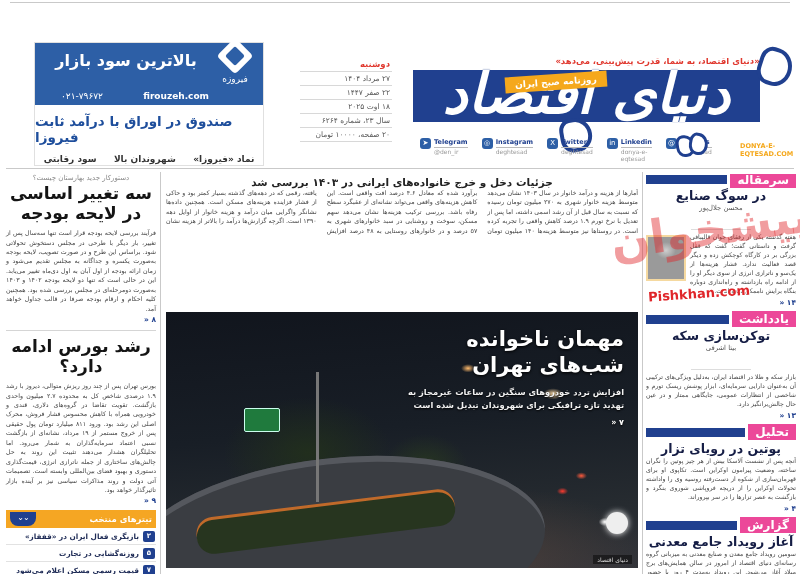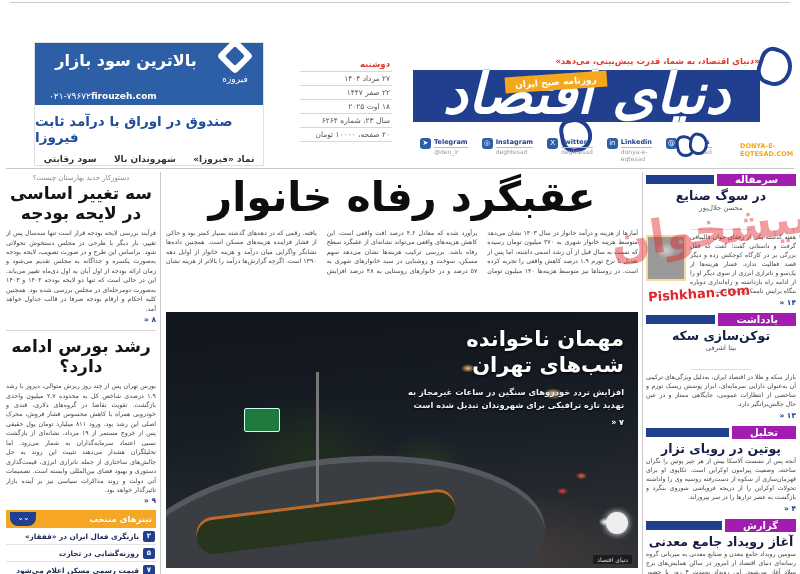--- a/index.html
+++ b/index.html
@@ -2,21 +2,21 @@
 <html lang="fa" dir="rtl"><head>
 <meta charset="utf-8">
 <style>
   html,body{margin:0;padding:0;background:#e9e9e9;font-family:"DejaVu Sans",sans-serif;}
   #page{position:relative;width:800px;height:574px;margin:0 auto;background:#ffffff;overflow:hidden;color:#222;}
   .hairline{position:absolute;background:#c9c9c9;}
   
   #ad{position:absolute;top:42px;left:34px;width:228px;height:122px;border:1px solid #e0e0e0;background:#fff;}
   #ad .ad-top{background:#2d5fa6;color:#fff;height:62px;position:relative;}
   #ad .ad-headline{position:absolute;top:8px;right:54px;left:8px;font-size:16px;font-weight:bold;text-align:center;}
-  #ad .ad-sub-row{position:absolute;bottom:4px;left:14px;right:54px;display:flex;font-size:9px;direction:ltr;}
+  #ad .ad-sub-row{position:absolute;bottom:4px;left:26px;right:54px;display:flex;justify-content:space-between;font-size:9px;direction:ltr;}
   #ad .logo-box{position:absolute;top:0;right:8px;width:40px;height:48px;text-align:center;}
   #ad .diamond{width:26px;height:26px;margin:0 auto;background:#fff;transform:rotate(45deg);border-radius:4px;position:relative;}
   #ad .diamond span{position:absolute;inset:6px;background:#2d5fa6;border-radius:2px;}
   #ad .brand-name{font-size:9px;color:#fff;display:block;margin-top:5px;}
   #ad .ad-subhead{color:#1e4e9c;font-weight:bold;font-size:13.5px;text-align:left;margin-top:8px;}
   #ad .ad-features{display:flex;justify-content:space-around;font-size:9px;color:#333;margin-top:9px;font-weight:bold;}
   #dates{position:absolute;top:57px;left:300px;width:92px;font-size:7.5px;color:#555;}
   #dates .row{border-bottom:1px solid #d8d8d8;padding:2px 2px 2px 0;text-align:right;}
   #dates .weekday{color:#e0392f;font-weight:bold;font-size:8.5px;}
   #masthead-bar{position:absolute;top:70px;left:413px;width:347px;height:52px;background:#20408f;}
@@ -75,21 +75,21 @@
   #photo .sign{position:absolute;left:78px;top:96px;width:34px;height:22px;background:#1f7a3d;border:1px solid #cfe;border-radius:2px;}
   #photo .pole{position:absolute;left:150px;top:60px;width:3px;height:130px;background:#777;}
   #photo .circle-sign{position:absolute;right:10px;bottom:34px;width:22px;height:22px;background:#eee;border-radius:50%;box-shadow:0 0 6px #fff;}
   #photo-title{position:absolute;top:14px;right:14px;color:#fff;font-size:21px;font-weight:bold;line-height:1.25;text-shadow:0 1px 3px #000;}
   #photo-sub{position:absolute;top:74px;right:14px;width:235px;color:#f2f2f2;font-size:8.3px;font-weight:bold;text-align:right;line-height:1.6;text-shadow:0 1px 2px #000;}
   #photo-pref{position:absolute;top:106px;right:14px;color:#fff;font-size:8px;font-weight:bold;text-shadow:0 1px 2px #000;}
   #photo-credit{position:absolute;bottom:4px;right:6px;color:#ddd;font-size:6px;background:rgba(0,0,0,.45);padding:1px 4px;}
   
   .sec{margin-bottom:7px;}
   .sec-head{display:flex;align-items:center;height:11px;margin-bottom:3px;}
-  .sec-lbl{background:#a21caf;color:#fff;font-size:10px;font-weight:bold;padding:1px 18px;flex:0 0 auto;}
+  .sec-lbl{background:#ec4899;color:#fff;font-size:12px;font-weight:bold;padding:1px 7px;flex:0 0 auto;}
   .sec-bar{flex:1;height:9px;background:#20408f;margin-right:3px;position:relative;}
   .sec-bar:after{content:"";position:absolute;left:-8px;top:-1px;width:7px;height:11px;background:
      repeating-linear-gradient(90deg,#20408f 0 1.5px,#fff 1.5px 3px);border-radius:0 50% 50% 0;}
   .sec-title{font-size:12.5px;font-weight:bold;color:#151d45;text-align:center;margin:1px 0;}
   .sec-author{font-size:6.8px;color:#555;text-align:center;border-bottom:1px solid #ddd;display:block;width:60px;margin:0 auto 3px;padding-bottom:17px;}
   .sec-body{font-size:6.2px;line-height:1.45;color:#444;text-align:justify;}
   .author-photo{float:left;width:36px;height:42px;margin:2px 4px 2px 0;border:2px solid #f5d9a0;background:
      radial-gradient(14px 12px at 50% 32%,#cfcfcf,#9a9a9a 70%),
      radial-gradient(22px 16px at 50% 85%,#8a8a8a,#6f6f6f 75%),
      linear-gradient(#e8e8e8,#bdbdbd);}
@@ -213,21 +213,21 @@
       <span class="sel-txt">روزنه‌گشایی در تجارت</span>
       </div>
     <div class="sel-item">
       <span class="sel-num">۷</span>
       <span class="sel-txt">قیمت رسمی مسکن اعلام می‌شود</span>
       </div>
 
   </div>
 
   <div id="midcol">
-    <div id="lead-headline">عقبگرد رفاه خانوار</div>
+    <div id="lead-kicker">جزئیات دخل و خرج خانواده‌های ایرانی در ۱۴۰۳ بررسی شد</div>
     <div id="lead-cols">
       <span>آمارها از هزینه و درآمد خانوار در سال ۱۴۰۳ نشان می‌دهد متوسط هزینه خانوار شهری به ۲۷۰ میلیون تومان رسیده که نسبت به سال قبل از آن رشد اسمی داشته، اما پس از تعدیل با نرخ تورم ۱.۹ درصد کاهش واقعی را تجربه کرده است. در روستاها نیز متوسط هزینه‌ها ۱۴۰ میلیون تومان برآورد شده که</span>
       <span>معادل ۴.۶ درصد افت واقعی است. این کاهش هزینه‌های واقعی می‌تواند نشانه‌ای از عقبگرد سطح رفاه باشد. بررسی ترکیب هزینه‌ها نشان می‌دهد سهم مسکن، سوخت و روشنایی در سبد خانوارهای شهری به ۵۷ درصد و در خانوارهای روستایی به ۴۸ درصد افزایش یافته، رقمی که در دهه‌های گذشته بسیار کمتر بود و حاکی از</span>
       <span>فشار فزاینده هزینه‌های مسکن است. همچنین داده‌ها نشانگر واگرایی میان درآمد و هزینه خانوار از اوایل دهه ۱۳۹۰ است. اگرچه گزارش‌ها درآمد را بالاتر از هزینه نشان می‌دهد، اما این موضوع می‌تواند ناشی از بیش‌برآورد درآمد یا خطاهای آماری و اتکای خانوارها به پس‌انداز باشد.</span>
     </div>
   </div>
 
   <div id="photo">
     <div class="road"></div>
     <div class="median"></div>

